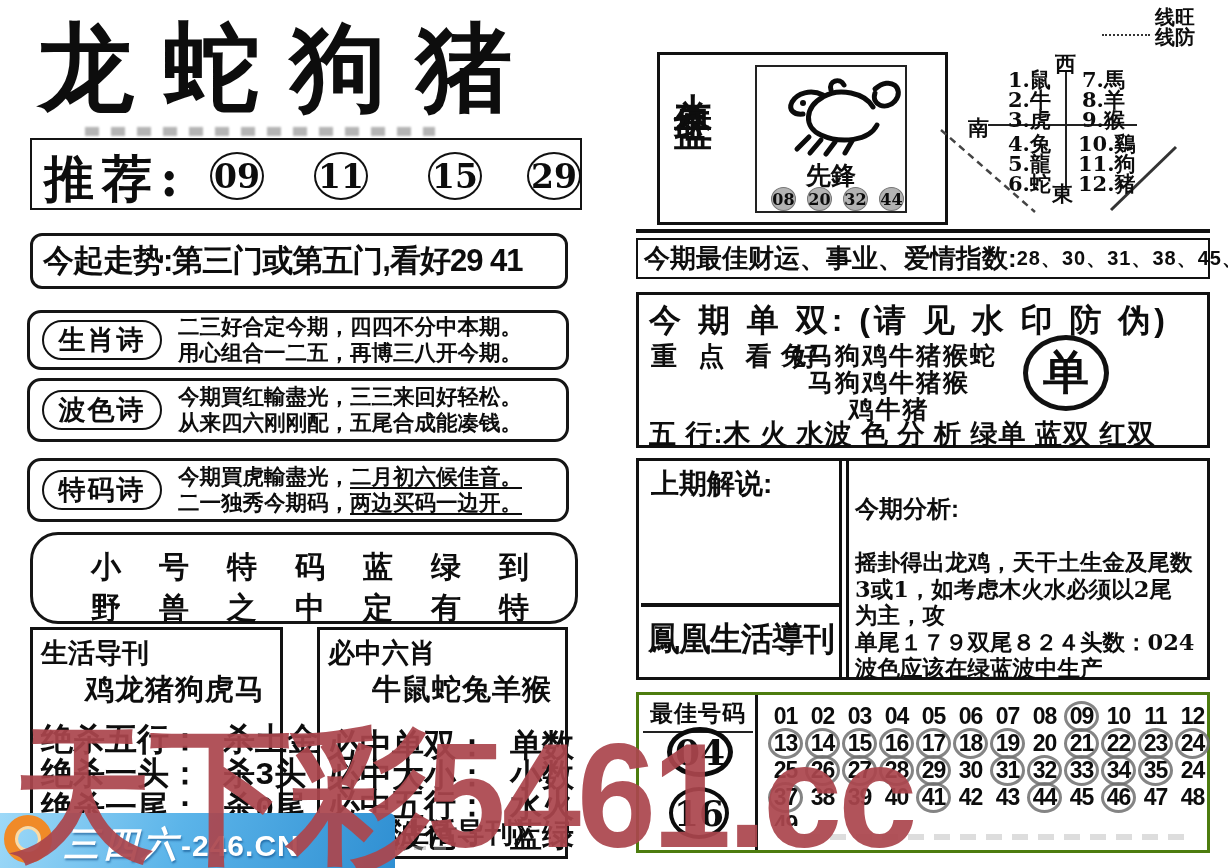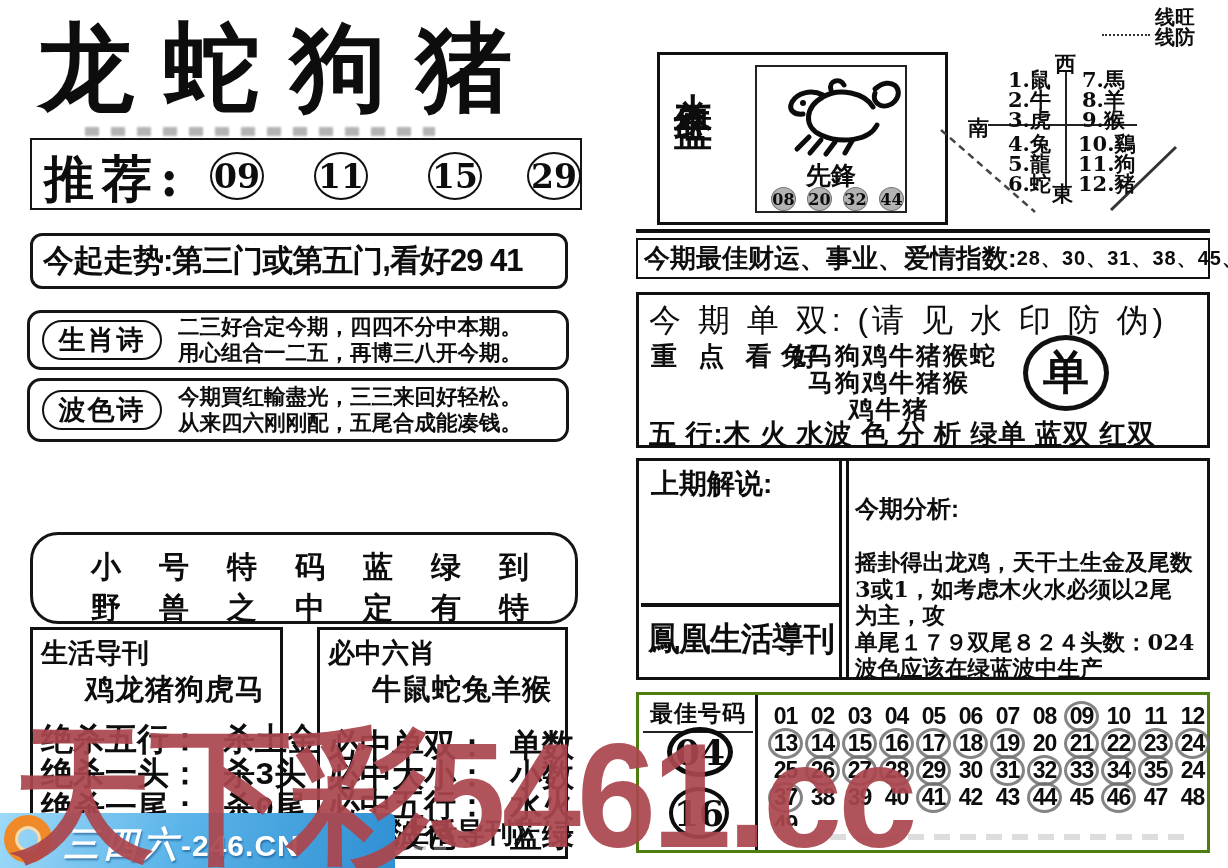--- a/index.html
+++ b/index.html
@@ -47,21 +47,21 @@
   #pioneer-label{position:absolute;left:0;right:0;top:92px;text-align:center;font-size:25px;font-weight:900;}
   .gray-num{position:absolute;top:120px;width:25px;height:24px;border-radius:50%;background:#b3b3b3;
      border:1px solid #777;display:flex;align-items:center;justify-content:center;
      font-size:16px;font-weight:700;font-family:"DejaVu Serif",serif;}
   .cmp-txt{position:absolute;font-size:21px;font-weight:700;font-family:"DejaVu Serif","Liberation Serif",serif;white-space:nowrap;}
   #idx-box{left:636px;top:238px;width:574px;height:41px;border:2.5px solid #111;
            display:flex;align-items:center;padding-left:6px;white-space:nowrap;}
   #idx-label{font-size:26px;font-weight:900;}
   #idx-values{font-size:20px;font-weight:600;letter-spacing:1px;}
   #ds-box{left:636px;top:292px;width:574px;height:156px;border:3px solid #111;}
-  #ds-title{position:absolute;left:10px;top:4px;font-size:32px;font-weight:400;letter-spacing:4px;white-space:nowrap;}
+  #ds-title{position:absolute;left:10px;top:4px;font-size:32px;font-weight:700;letter-spacing:4px;white-space:nowrap;}
   #ds-focus{position:absolute;left:12px;top:44px;font-size:26px;font-weight:800;letter-spacing:7px;}
   .ds-row{position:absolute;width:300px;left:100px;text-align:center;font-size:25px;font-weight:800;letter-spacing:2px;}
   #ds-circle{position:absolute;left:384px;top:40px;width:86px;height:76px;border:5px solid #111;
      border-radius:50%;display:flex;align-items:center;justify-content:center;font-size:46px;font-weight:900;}
   #ds-bottom{position:absolute;left:10px;top:121px;font-size:27px;font-weight:800;letter-spacing:1px;white-space:nowrap;}
   #ex-box{left:636px;top:458px;width:574px;height:222px;border:3px solid #111;}
   .vline{position:absolute;top:0;bottom:0;width:3px;background:#111;}
   #last-title{position:absolute;left:12px;top:4px;font-size:28px;font-weight:800;}
   #last-line{position:absolute;left:2px;top:142px;width:198px;height:4px;background:#111;}
   #brand-seal{position:absolute;left:2px;top:156px;width:200px;text-align:center;font-size:33px;font-weight:800;
@@ -129,20 +129,27 @@
   </div>
 
   <div class="poem-box abs bx" style="top:378px">
     <span class="poem-pill">波色诗</span>
     <div class="poem-text">
       <div><span>今期買红輸盡光，</span><span>三三来回好轻松。</span></div>
       <div><span>从来四六刚刚配，</span><span>五尾合成能凑钱。</span></div>
     </div>
   </div>
 
+  <div class="poem-box abs bx" style="top:458px">
+    <span class="poem-pill">特码诗</span>
+    <div class="poem-text">
+      <div><span>今期買虎輸盡光，</span><span class="ul">二月初六候佳音。</span></div>
+      <div><span>二一独秀今期码，</span><span class="ul">两边买码一边开。</span></div>
+    </div>
+  </div>
 
   <div id="slogan-box" class="abs bx">
     <div class="slogan-line" style="top:12px">小号特码蓝绿到</div>
     <div class="slogan-line" style="top:53px">野兽之中定有特</div>
   </div>
 
   <div class="hint-box abs" style="left:30px;width:253px">
     <span class="hint-title">生活导刊</span>
     <span class="hint-zod serif">鸡龙猪狗虎马</span>
     <div class="hint-row" style="top:88px"><span>绝杀五行：</span><span class="v">杀土金行</span></div>

